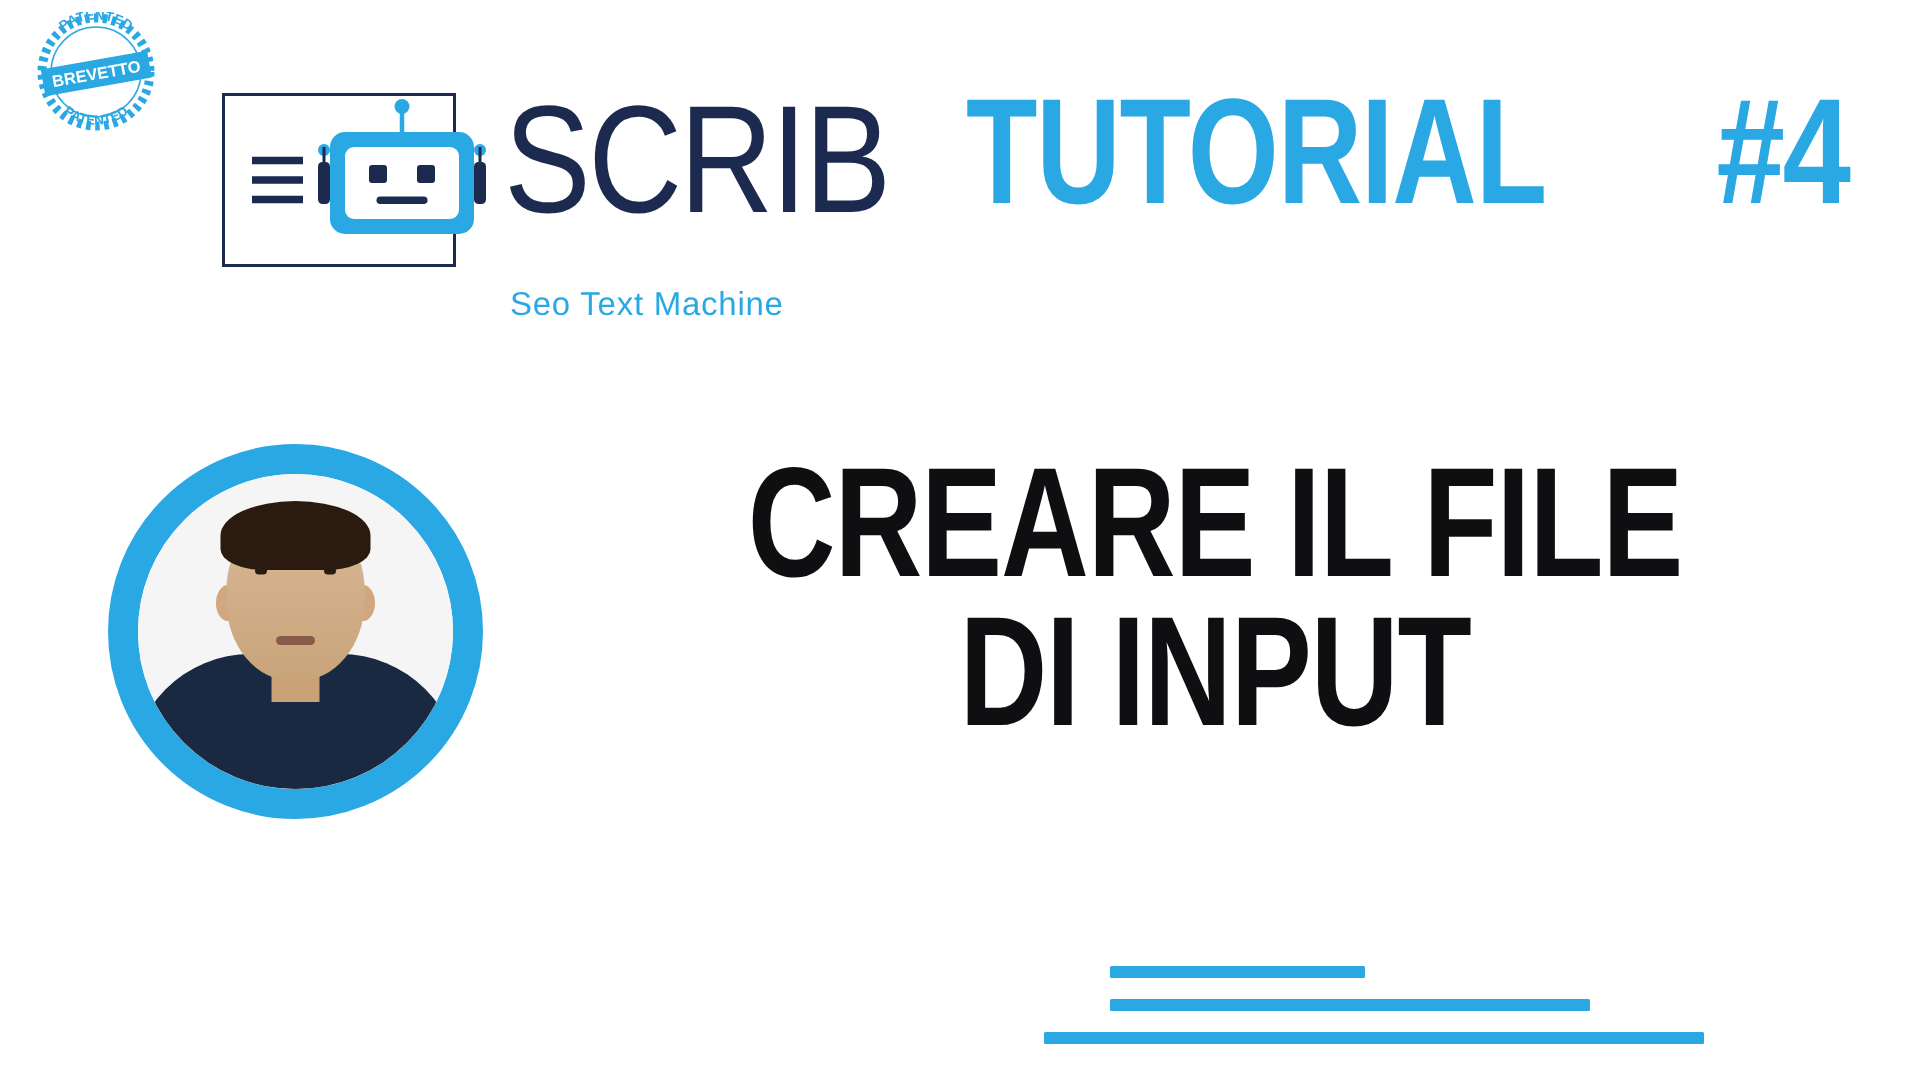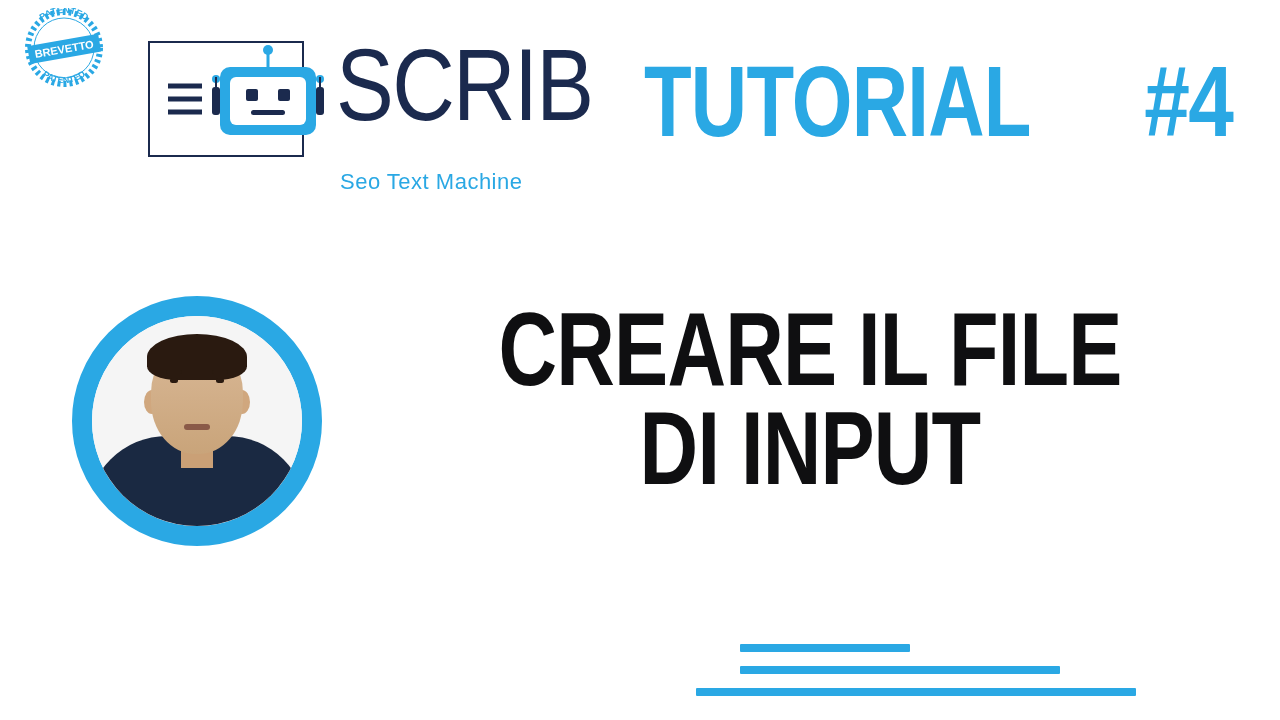--- a/index.html
+++ b/index.html
@@ -18,21 +18,21 @@
     top: 8px;
     left: 14px;
     width: 100px;
     height: 80px;
   }
   .patent-badge svg { width: 100%; height: 100%; }
 
   
   .logo-block {
     position: absolute;
-    top: 35px;
+    top: 56px;
     left: 148px;
     width: 470px;
     height: 130px;
   }
   .logo-frame {
     position: absolute;
     left: 0;
     top: 6px;
     width: 156px;
     height: 116px;

